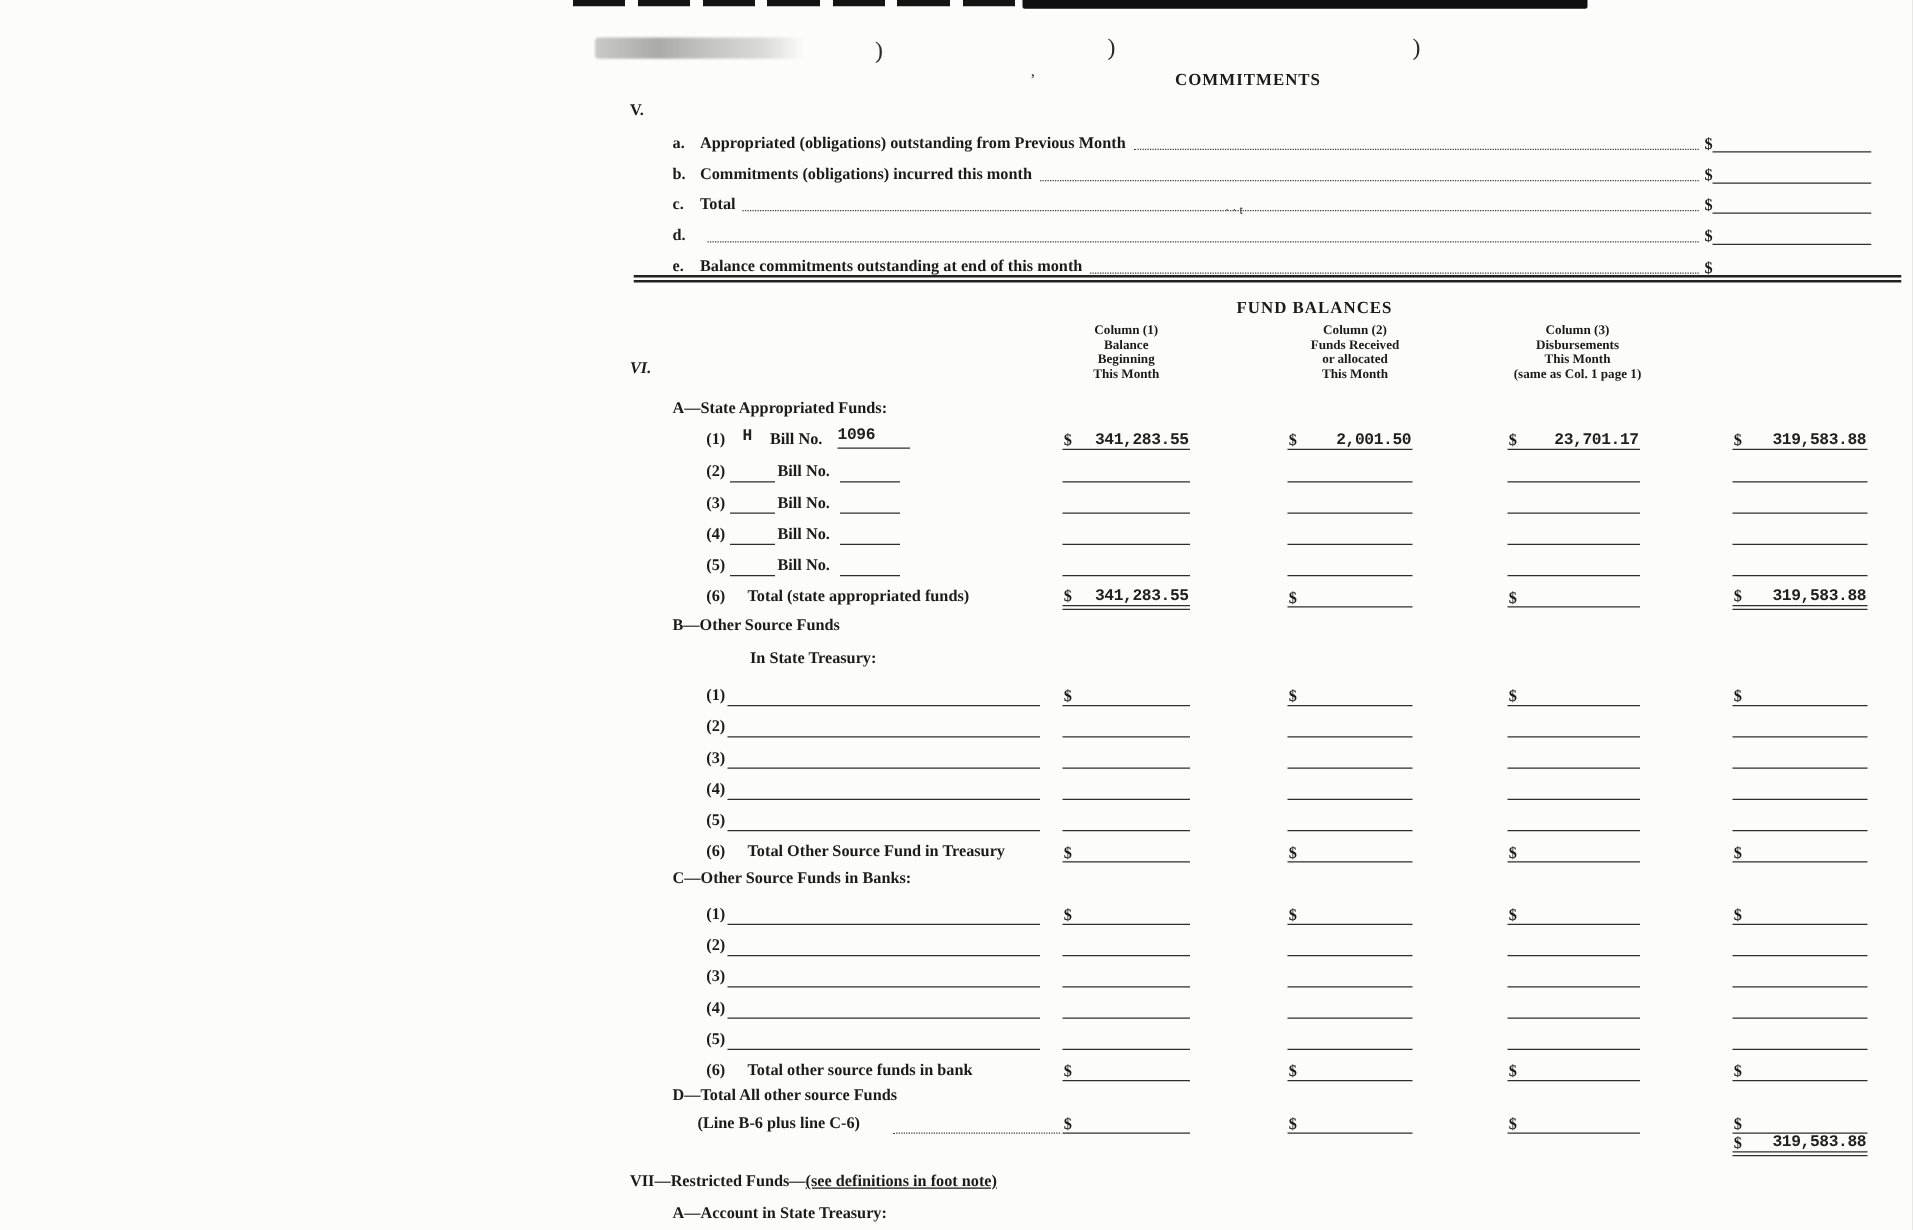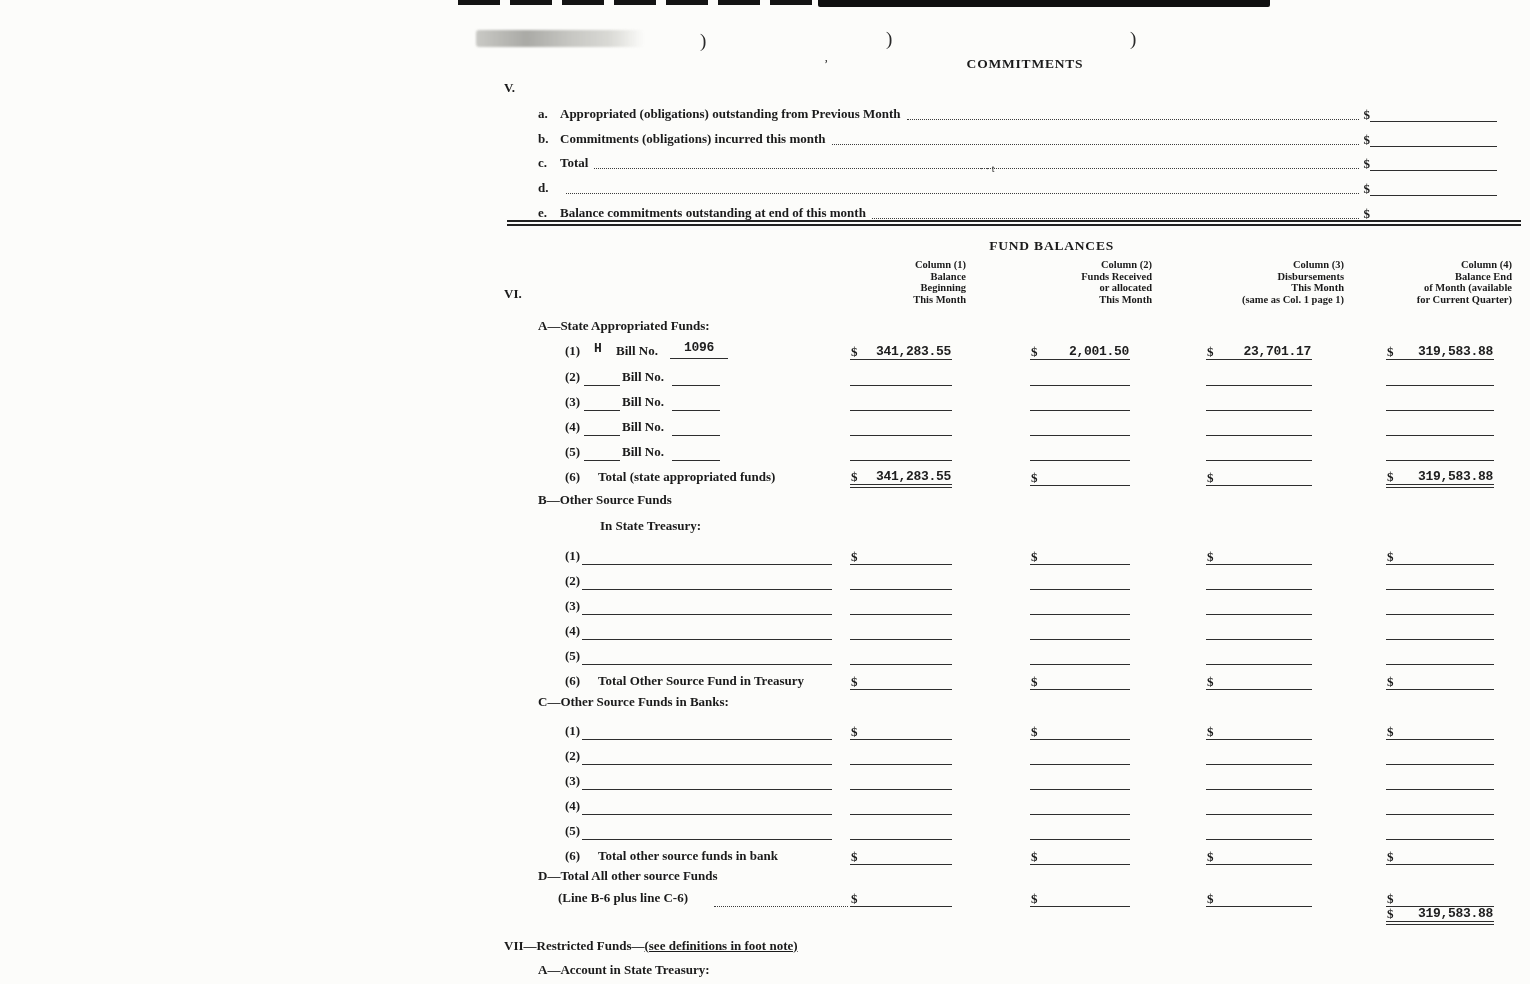--- a/index.html
+++ b/index.html
@@ -27,57 +27,57 @@
   .commit-row { left:538px; width:959px; display:flex; align-items:flex-end; height:20px; }
   .commit-row .letter { width:22px; }
   .leader { flex:1; border-bottom:1.6px dotted #3c3c3c; height:13px; margin:0 5px 2px 6px; }
   .amt-line { width:127px; border-bottom:1.4px solid #2e2e2e; height:15px; }
   .cur { font-family:"Liberation Serif", serif; font-weight:700; font-size:13px; line-height:14px; color:#1b1b1b; }
 
   .divider { left:507px; top:220px; width:1014px; height:6px;
     border-top:2.2px solid #222; border-bottom:2px solid #222; }
 
   
-  .colhead { position:absolute; top:259px; text-align:right; font-weight:700; font-size:10.5px; line-height:11.6px; color:#1b1b1b; }
+  .colhead { position:absolute; top:259px; text-align:center; font-weight:700; font-size:10.5px; line-height:11.6px; color:#1b1b1b; }
   .trow { position:absolute; left:538px; width:960px; height:24px; }
   .trow > * { position:absolute; }
   .cell { height:19px; top:1px; border-bottom:1.4px solid #2e2e2e; display:flex; align-items:flex-end; padding:0 1px; }
   .cell.dbl { border-bottom:4px double #2e2e2e; height:21px; }
   .cell .val { flex:1; text-align:right; line-height:15px; }
   .c1 { left:312px; width:102px; }
   .c2 { left:492px; width:100px; }
   .c3 { left:668px; width:106px; }
   .c4 { left:848px; width:108px; }
   .rnum { left:27px; top:3px; }
   .longline { left:44px; top:19px; width:250px; height:0; border-bottom:1.3px solid #2e2e2e; }
   .sl1 { left:46px; top:19px; width:36px; height:0; border-bottom:1.3px solid #2e2e2e; }
   .sl2 { left:134px; top:19px; width:48px; height:0; border-bottom:1.3px solid #2e2e2e; }
   .billlbl { left:84px; top:3px; }
   .billlbl-r1 { left:78px; top:3px; }
   .house { left:56px; top:1px; }
-  .billno { left:132px; top:0; width:58px; height:19px; border-bottom:1.4px solid #2e2e2e; text-align:center; }
+  .billno { left:132px; top:0; width:58px; height:19px; border-bottom:1.4px solid #2e2e2e; }
   .tot-label { left:60px; top:3px; }
   .d-leader { left:176px; top:19px; width:134px; height:0; border-bottom:1.4px dotted #3c3c3c; }
   .note-ul { text-decoration:underline; }
 </style>
 </head>
 <body>
 
 <div class="page">
 
   <div class="abs topbar1"></div>
   <div class="abs topbar2"></div>
   <div class="abs smudge"></div>
   <span class="abs artifact" style="left:700px; top:30px;">)</span>
   <span class="abs artifact" style="left:886px; top:28px;">)</span>
   <span class="abs artifact" style="left:1130px; top:28px;">)</span>
   <span class="abs artifact" style="left:824px; top:56px; font-size:13px;">’</span>
   <span class="abs artifact" style="left:980px; top:163px; font-size:10px;">· ·  t</span>
 
-  <div class="abs lbl big" style="left:940px; top:56px; width:170px; text-align:center;">COMMITMENTS</div>
+  <div class="abs lbl big" style="left:940px; top:56px; width:170px; text-align:left;">COMMITMENTS</div>
   <div class="abs lbl" style="left:504px; top:80px;">V.</div>
 
   <div class="abs commit-row" style="top:102px;">
     <span class="lbl letter">a.</span>
     <span class="lbl">Appropriated (obligations) outstanding from Previous Month</span>
     <span class="leader"></span>
     <span class="cur">$</span>
     <span class="amt-line"></span>
   </div>
   <div class="abs commit-row" style="top:127px;">
@@ -123,28 +123,22 @@
     <div>Funds Received</div>
     <div>or allocated</div>
     <div>This Month</div>
   </div>
   <div class="colhead" style="left:1180px; width:164px;">
     <div>Column (3)</div>
     <div>Disbursements</div>
     <div>This Month</div>
     <div>(same as Col. 1 page 1)</div>
   </div>
-  <div class="colhead" style="left:1350px; width:162px;">
-    <div>Column (4)</div>
-    <div>Balance End</div>
-    <div>of Month (available</div>
-    <div>for Current Quarter)</div>
-  </div>
-
-  <div class="abs lbl" style="left:504px; top:286px;">VI.</div>
+
+  <div class="abs lbl" style="left:504px; top:286px;font-style:italic;">VI.</div>
 
   <div class="abs lbl" style="left:538px; top:318px;">A—State Appropriated Funds:</div>
 
   <div class="trow" style="top:340px;">
     <span class="lbl rnum">(1)</span>
     <span class="typed house">H</span>
     <span class="lbl billlbl-r1">Bill No.</span>
     <span class="typed billno">1096</span>
     <span class="cell c1">
         <span class="cur">$</span>

